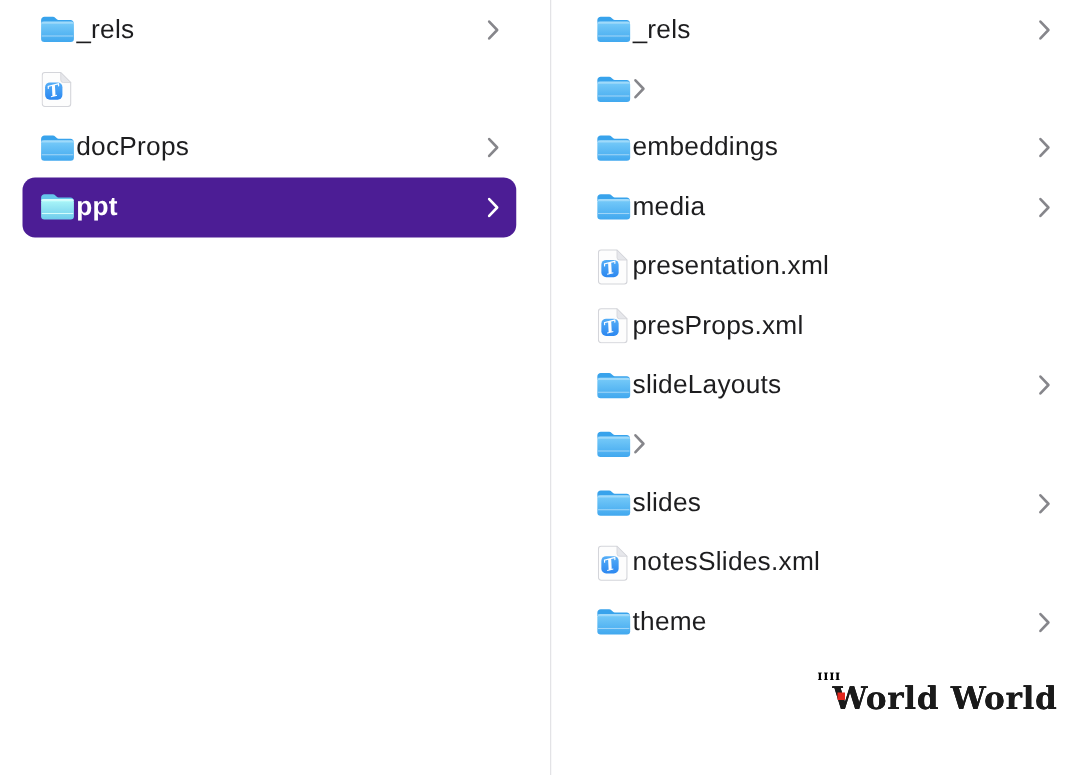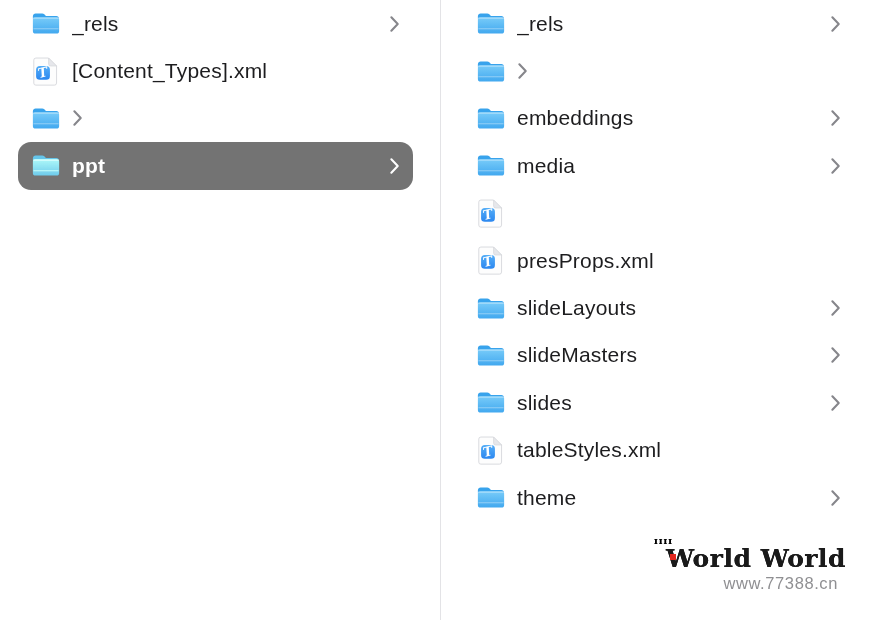--- a/index.html
+++ b/index.html
@@ -7,40 +7,40 @@
     width:872px;height:620px;position:relative;overflow:hidden;
     background:#ffffff;color:#1d1d1f;
     font-family:"Liberation Sans","DejaVu Sans",sans-serif;
   }
   .col{position:absolute;top:0;display:flex;flex-direction:column;}
   #col-left{left:0;width:440px;}
   #col-right{left:441px;width:431px;}
   .divider{position:absolute;left:440px;top:0;width:1px;height:620px;background:#e3e3e6;}
 
   .row{
-    height:47.4px;display:flex;align-items:center;gap:11px;
+    height:47.4px;display:flex;align-items:center;
     padding:0 13px;border-radius:10px;box-sizing:border-box;background:transparent;
   }
   #col-left .row{margin:0 27px 0 18px;}
   #col-right .row{margin:0 18px 0 22px;}
   .row .label{
     flex:1;font-size:21px;letter-spacing:.2px;white-space:nowrap;overflow:hidden;
   }
   .icon{width:30px;height:25px;flex:none;display:block;}
   .icon.xml{width:25px;height:29px;margin-left:2px;margin-right:3px;}
   .chev{width:11px;height:18px;color:#86868b;flex:none;display:block;}
   .chev-spacer{width:11px;flex:none;}
 
-  .row.sel{background:#737373;border-radius:13px;}
+  .row.sel{background:#4c1d95;}
   .row.sel .label{color:#ffffff;font-weight:700;}
   .row.sel .chev{color:#ffffff;}
   .row.sel .icon{filter:brightness(1.25) saturate(.72);}
 
   
-  .watermark{position:absolute;top:546px;right:26px;text-align:right;line-height:1;}
+  .watermark{position:absolute;top:546px;right:26px;text-align:left;line-height:1;}
   .wm-title{
     position:relative;display:inline-block;
     font-family:"DejaVu Serif","Liberation Serif",serif;
     font-size:25px;font-weight:800;color:#1a1a1a;letter-spacing:0.5px;
     text-shadow:0 0 .4px #000;
   }
   .wm-frag{
     position:absolute;left:-12px;top:-9px;
     font-size:8px;font-weight:700;color:#000;letter-spacing:1px;
     font-family:"DejaVu Serif",serif;
@@ -91,28 +91,28 @@
     <span class="label">_rels</span>
     <svg class="chev">
         <use href="#i-chev"></use>
       </svg>
   </div>
 
   <div class="row">
     <svg class="icon xml">
         <use href="#i-xml"></use>
       </svg>
-    <span class="label">[Content_Types].xml</span>
-    <span class="chev-spacer"></span>
-  </div>
-
-  <div class="row">
-    <svg class="icon">
-        <use href="#i-folder"></use>
-      </svg>
+    <span class="chev-spacer"></span>
+  </div>
+
+  <div class="row">
+    <svg class="icon">
+        <use href="#i-folder"></use>
+      </svg>
+    <span class="label">docProps</span>
     <svg class="chev">
         <use href="#i-chev"></use>
       </svg>
   </div>
 
   <div class="row sel">
     <svg class="icon">
         <use href="#i-folder"></use>
       </svg>
     <span class="label">ppt</span>
@@ -165,20 +165,21 @@
         <use href="#i-chev"></use>
       </svg>
   </div>
 
 
 
   <div class="row">
     <svg class="icon xml">
         <use href="#i-xml"></use>
       </svg>
+    <span class="label">presentation.xml</span>
     <span class="chev-spacer"></span>
   </div>
 
   <div class="row">
     <svg class="icon xml">
         <use href="#i-xml"></use>
       </svg>
     <span class="label">presProps.xml</span>
     <span class="chev-spacer"></span>
   </div>
@@ -190,41 +191,40 @@
     <span class="label">slideLayouts</span>
     <svg class="chev">
         <use href="#i-chev"></use>
       </svg>
   </div>
 
   <div class="row">
     <svg class="icon">
         <use href="#i-folder"></use>
       </svg>
-    <span class="label">slideMasters</span>
     <svg class="chev">
         <use href="#i-chev"></use>
       </svg>
   </div>
 
   <div class="row">
     <svg class="icon">
         <use href="#i-folder"></use>
       </svg>
     <span class="label">slides</span>
     <svg class="chev">
         <use href="#i-chev"></use>
       </svg>
   </div>
 
   <div class="row">
     <svg class="icon xml">
         <use href="#i-xml"></use>
       </svg>
-    <span class="label">tableStyles.xml</span>
+    <span class="label">notesSlides.xml</span>
     <span class="chev-spacer"></span>
   </div>
 
   <div class="row">
     <svg class="icon">
         <use href="#i-folder"></use>
       </svg>
     <span class="label">theme</span>
     <svg class="chev">
         <use href="#i-chev"></use>
@@ -232,14 +232,13 @@
   </div>
 
 </div>
 
 <div class="watermark">
   <span class="wm-title">
     <span class="wm-frag">IIII</span>
     <span class="wm-dot"></span>
     <span>World World</span>
   </span>
-  <div class="wm-url">www.77388.cn</div>
 </div>
 
 </body></html>

